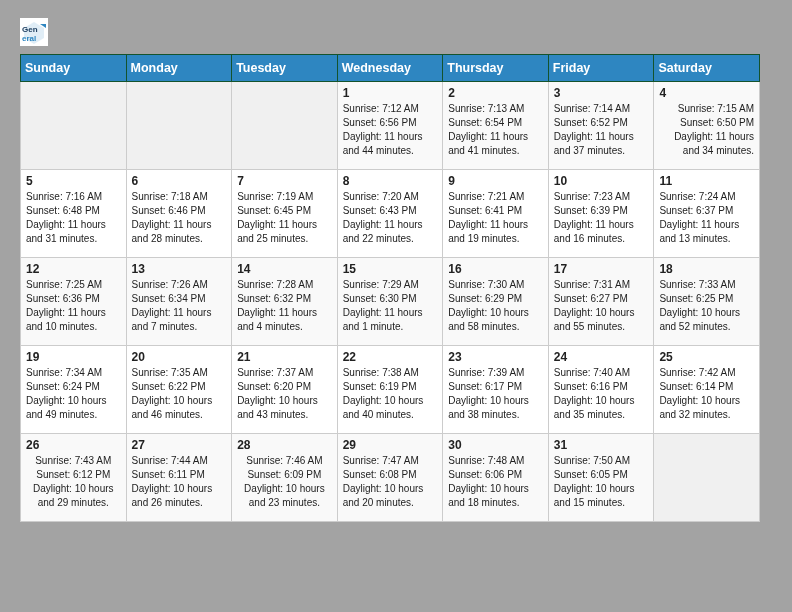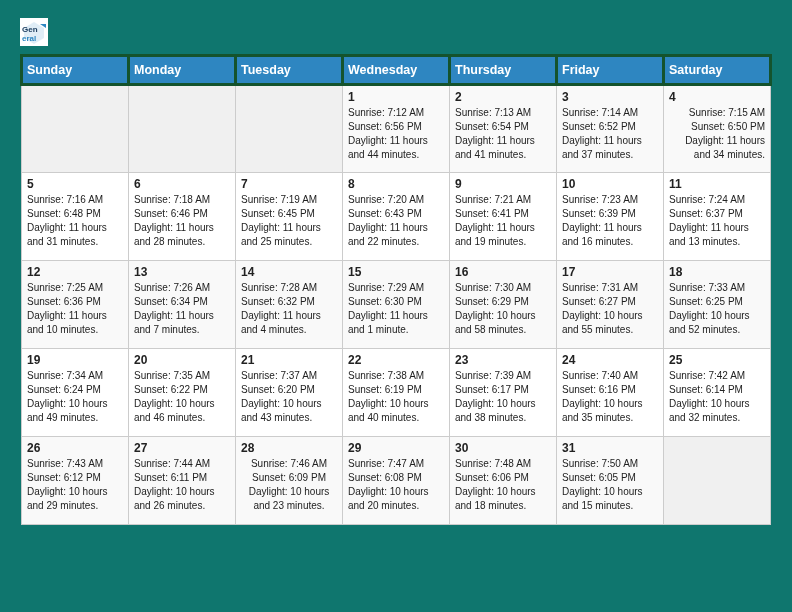--- a/index.html
+++ b/index.html
@@ -6,22 +6,22 @@
     body {
       font-family: Arial, sans-serif;
       background: #fff;
       width: 792px;
       min-height: 612px;
       padding: 0;
     }
     .page {
       width: 792px;
       min-height: 612px;
-      background: #0f766e;
-      padding: 18px 20px 10px 20px;
+      background: #a3a3a3;
+      padding: 18px 32px 10px 20px;
     }
     .header {
       display: flex;
       justify-content: space-between;
       align-items: flex-start;
       margin-bottom: 8px;
     }
     .logo {
       display: flex;
       align-items: center;
@@ -49,21 +49,21 @@
       border-collapse: collapse;
       table-layout: fixed;
     }
     thead th {
       background: #2e86c1;
       color: #fff;
       font-size: 12.5px;
       font-weight: bold;
       padding: 6px 4px;
       text-align: left;
-      border: 3px solid #14532d;
+      border: 1px solid #14532d;
     }
     tbody td {
       border: 1px solid #ccc;
       vertical-align: top;
       padding: 4px 5px;
       min-height: 80px;
       height: 88px;
       background: #fff;
       font-size: 10.5px;
       color: #222;
@@ -310,21 +310,21 @@
             <span class="day-number">25</span>
             <div class="day-info" style="white-space: pre-line;">Sunrise: 7:42 AM
 Sunset: 6:14 PM
 Daylight: 10 hours
 and 32 minutes.</div>
           </td>
         </tr>
         <tr>
           <td>
             <span class="day-number">26</span>
-            <div class="day-info" style="white-space: pre-line;">Sunrise: 7:43 AM
+            <div class="day-info" style="white-space: pre-line; text-align: center;">Sunrise: 7:43 AM
 Sunset: 6:12 PM
 Daylight: 10 hours
 and 29 minutes.</div>
           </td>
           <td>
             <span class="day-number">27</span>
             <div class="day-info" style="white-space: pre-line;">Sunrise: 7:44 AM
 Sunset: 6:11 PM
 Daylight: 10 hours
 and 26 minutes.</div>

